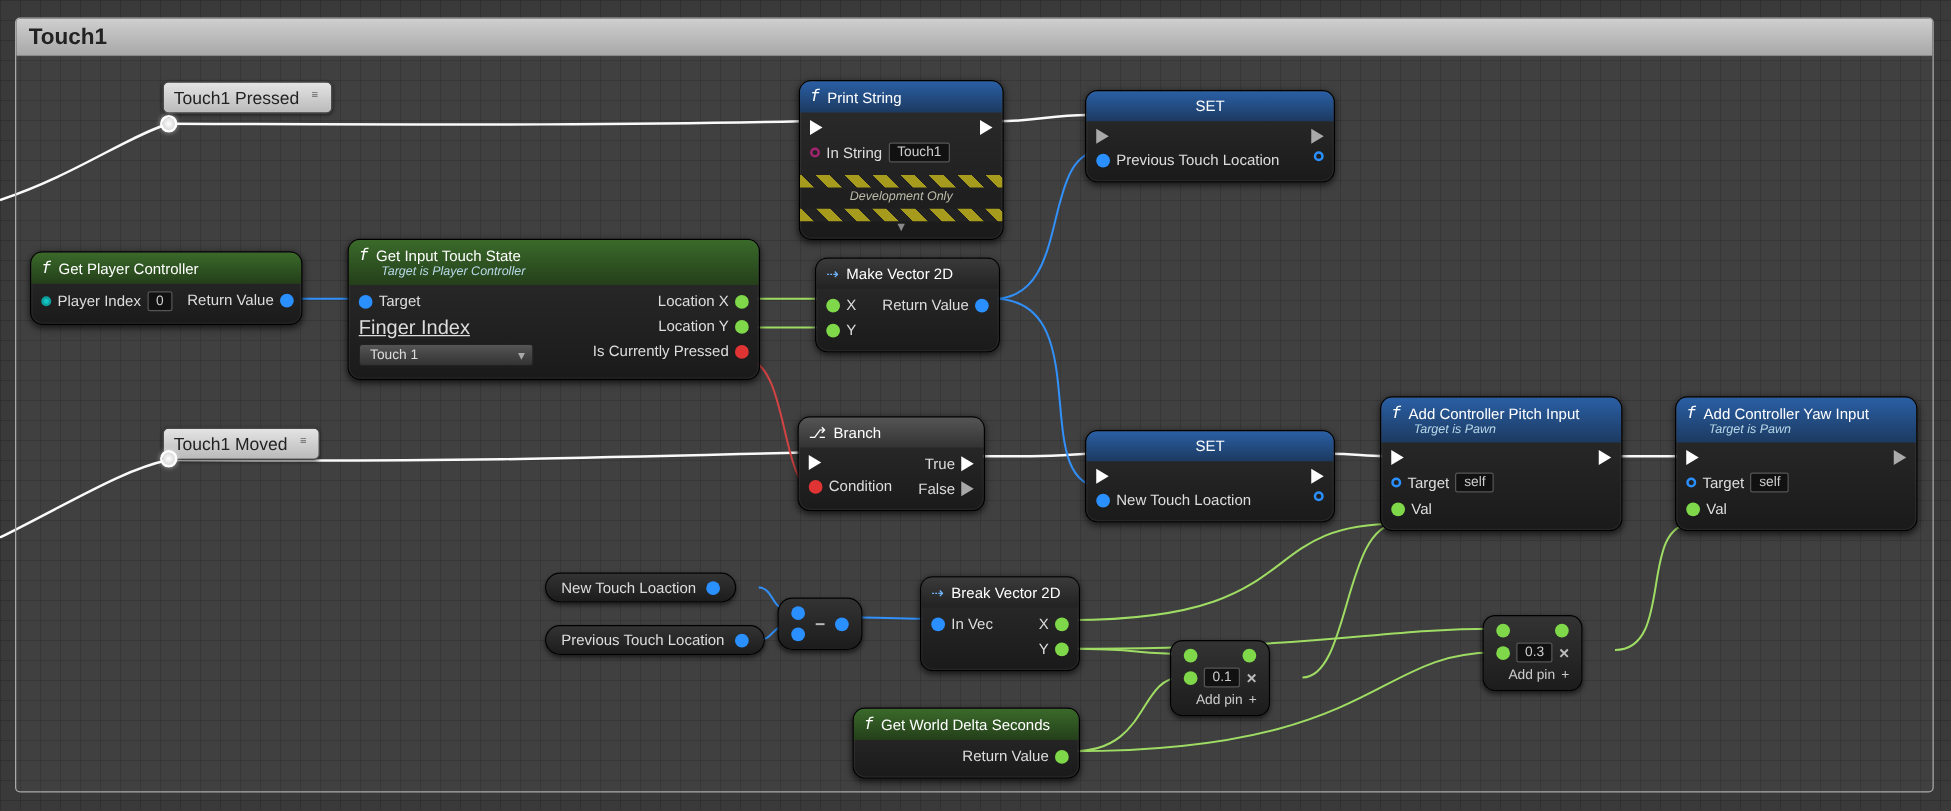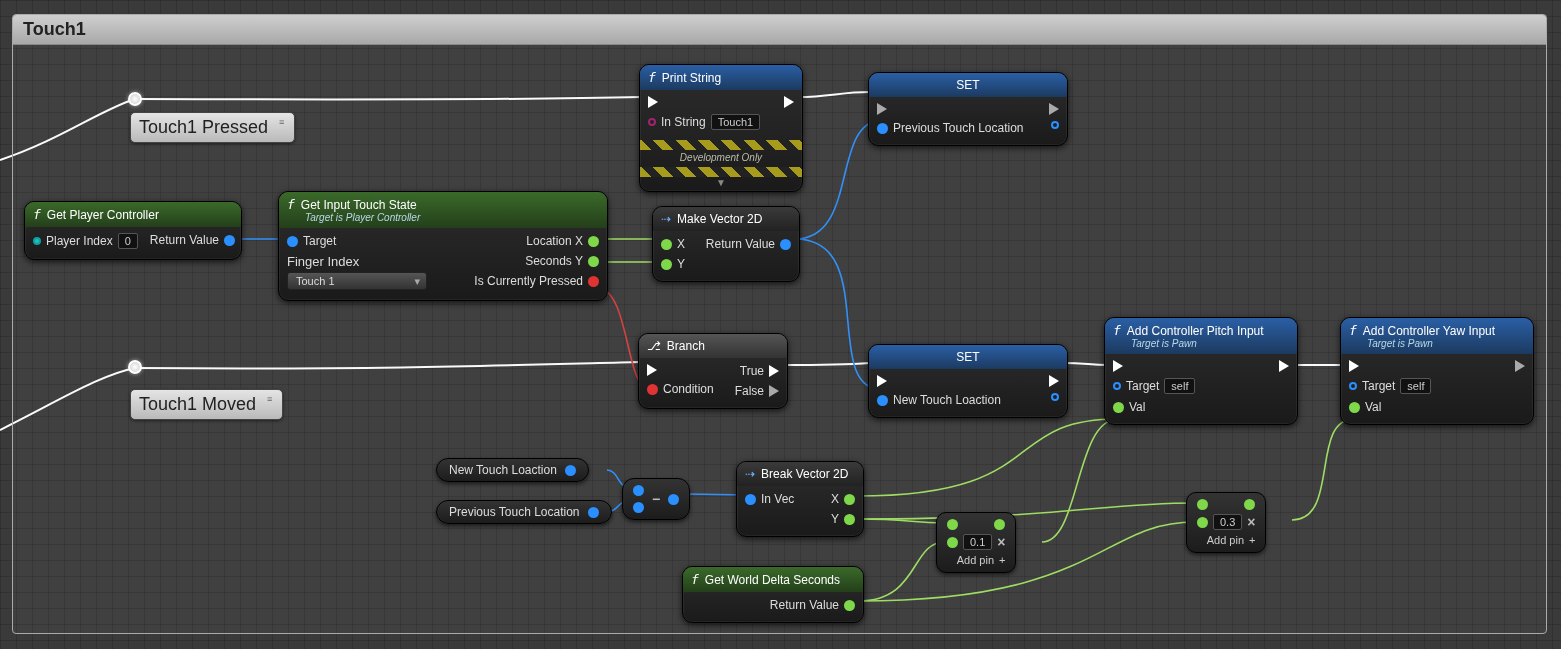--- a/index.html
+++ b/index.html
@@ -32,24 +32,23 @@
     height: 30px;
     border-bottom: 1px solid #888;
     border-radius: 3px 3px 0 0;
   }
   .event-tag {
     position: absolute;
     background: linear-gradient(#e4e4e4,#bababa);
     border: 1px solid #444;
     border-radius: 5px;
     color: #222;
-    font-size: 18px;
+    font-size: 14px;
     padding: 4px 10px 4px 8px;
     box-shadow: 0 1px 3px rgba(0,0,0,0.5);
-    margin-top: 47px;
   }
   .event-tag::after {
     content: "≡";
     font-size: 9px;
     color: #666;
     margin-left: 6px;
     vertical-align: top;
   }
   .exec-dot {
     position: absolute;
@@ -259,31 +258,31 @@
       </div>
     <div class="subtitle" style="margin-left:18px;">Target is Player Controller</div>
   </div>
   <div class="node-body">
     <div class="col">
       <div class="row">
           <span class="pin blue"></span>
           <span>Target</span>
         </div>
       <div class="row" style="flex-direction:column; align-items:flex-start; gap:3px;">
-        <span style="font-size:13px;">Finger Index</span>
+        <span style="font-size:16px;text-decoration:underline;">Finger Index</span>
         <div class="select" style="width:140px;"><span>Touch 1</span></div>
       </div>
     </div>
     <div class="col right">
       <div class="row">
           <span>Location X</span>
           <span class="pin green"></span>
         </div>
       <div class="row">
-          <span>Seconds Y</span>
+          <span>Location Y</span>
           <span class="pin green"></span>
         </div>
       <div class="row">
           <span>Is Currently Pressed</span>
           <span class="pin red"></span>
         </div>
     </div>
   </div>
 </div>
 

